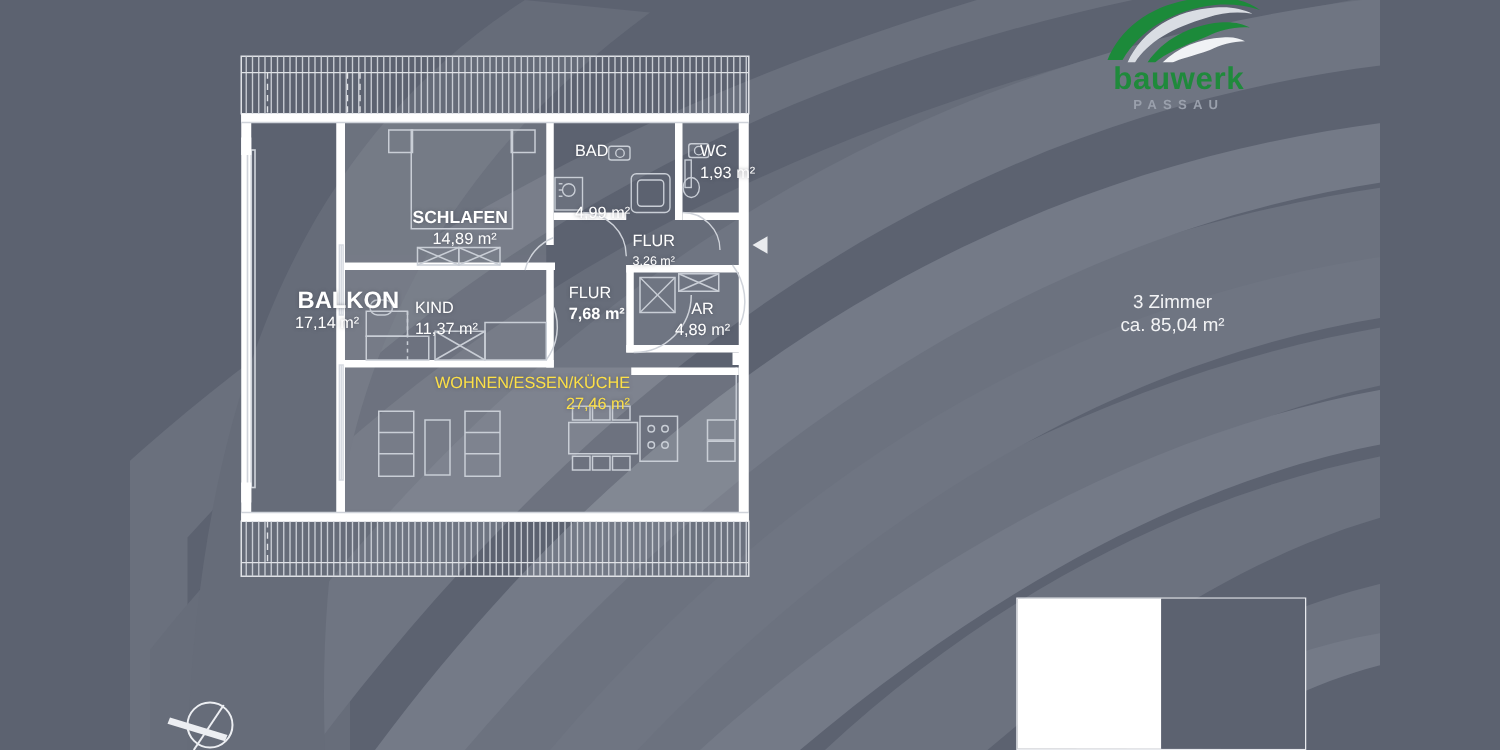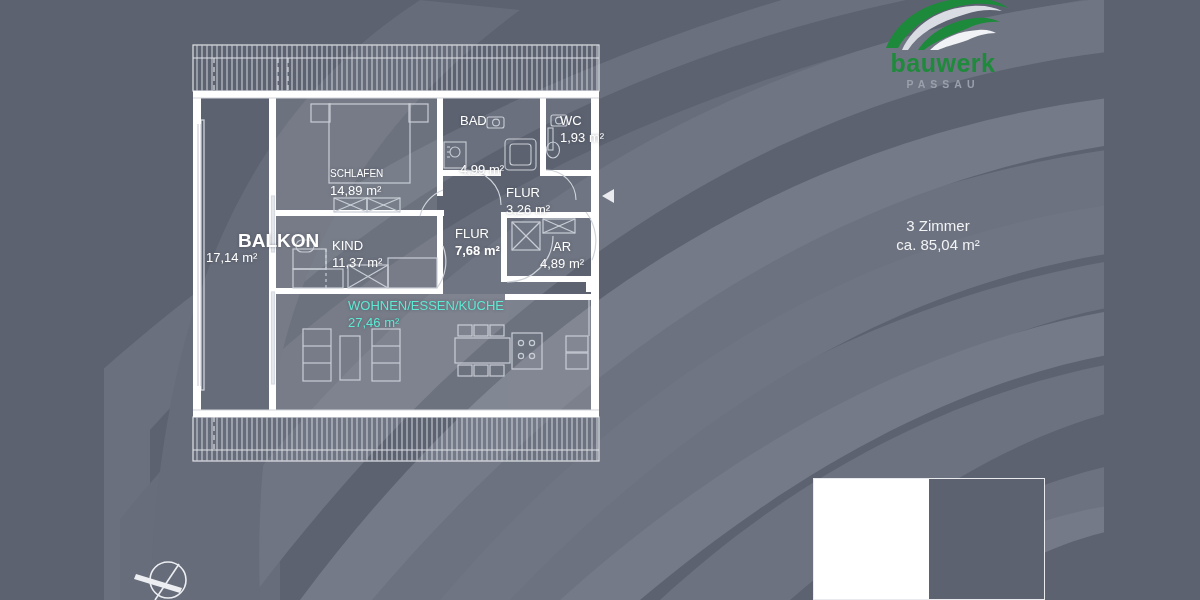--- a/index.html
+++ b/index.html
@@ -11,21 +11,21 @@
   .side-band.right{right:0;width:96px;}
 
   .bg-layer{position:absolute;inset:0;z-index:1;}
 
   .plan-wrap{position:absolute;left:0;top:0;width:1200px;height:600px;z-index:10;}
 
   .info{position:absolute;z-index:40;text-align:center;color:#ffffff;}
   #info-panel{left:838px;top:196px;width:200px;}
   #info-title{font-size:15.5px;font-weight:bold;letter-spacing:.6px;line-height:1.2;}
   .info-line{font-size:15px;font-weight:400;line-height:19px;color:#f2f3f5;}
-  #info-sub{margin-top:20px;}
+  #info-sub{margin-top:36px;}
 
   #logo{position:absolute;left:868px;top:4px;width:150px;height:88px;z-index:40;}
   #logo-word{position:absolute;left:0;top:46px;width:150px;text-align:center;
     font-size:25px;font-weight:bold;color:#1f8a3b;letter-spacing:.5px;line-height:26px;}
   #logo-sub{position:absolute;left:0;top:74px;width:150px;text-align:center;
     font-size:10.5px;font-weight:bold;color:#9aa0ac;letter-spacing:5px;}
 
   #swatch{position:absolute;left:813px;top:478px;width:232px;height:122px;z-index:40;
     border:1.5px solid #e8eaee;box-sizing:border-box;display:flex;}
   #swatch-white{width:50%;height:100%;background:#ffffff;}
@@ -437,51 +437,51 @@
 
   <svg id="compass" viewBox="0 0 66 48">
     <circle cx="35" cy="24" r="18" fill="none" stroke="#eceef2" stroke-width="1.6"></circle>
     <line x1="46" y1="8" x2="22" y2="44" stroke="#eceef2" stroke-width="1.6"></line>
     <polygon points="3,18 49,32 47,37 1,23" fill="#eceef2"></polygon>
   </svg>
 
   <div id="room-labels">
       <div class="room-label" style="position: absolute; z-index: 25; color: rgb(255, 255, 255); white-space: nowrap; left: 206px; top: 232px; font-size: 13px; line-height: 17px; text-shadow: rgba(60, 64, 74, 0.55) 0px 0px 3px;">
         <div style="font-size: 19px; font-weight: 700; margin-left: 32px;">BALKON</div>
-        <div style="font-size: 13px; font-weight: 400;">17,14 m²</div>
+        <div style="font-size: 13px; font-weight: 400; margin-left: 30px;">17,14 m²</div>
       </div>
       <div class="room-label" style="position: absolute; z-index: 25; color: rgb(255, 255, 255); white-space: nowrap; left: 330px; top: 165px; font-size: 13px; line-height: 17px; text-shadow: rgba(60, 64, 74, 0.55) 0px 0px 3px;">
-        <div style="font-size: 10px; font-weight: 400;">SCHLAFEN</div>
-        <div style="font-size: 13px; font-weight: 400;">14,89 m²</div>
+        <div style="font-size: 14px; font-weight: 700;">SCHLAFEN</div>
+        <div style="font-size: 13px; font-weight: 400; margin-left: 16px;">14,89 m²</div>
       </div>
       <div class="room-label" style="position: absolute; z-index: 25; color: rgb(255, 255, 255); white-space: nowrap; left: 460px; top: 112px; font-size: 13px; line-height: 17px; text-shadow: rgba(60, 64, 74, 0.55) 0px 0px 3px;">
         <div style="font-size: 13px; font-weight: 400;">BAD</div>
         <div style="font-size: 13px; font-weight: 400; margin-top: 32px;">4,99 m²</div>
       </div>
       <div class="room-label" style="position: absolute; z-index: 25; color: rgb(255, 255, 255); white-space: nowrap; left: 560px; top: 112px; font-size: 13px; line-height: 17px; text-shadow: rgba(60, 64, 74, 0.55) 0px 0px 3px;">
         <div style="font-size: 13px; font-weight: 400;">WC</div>
         <div style="font-size: 13px; font-weight: 400;">1,93 m²</div>
       </div>
       <div class="room-label" style="position: absolute; z-index: 25; color: rgb(255, 255, 255); white-space: nowrap; left: 506px; top: 184px; font-size: 13px; line-height: 17px; text-shadow: rgba(60, 64, 74, 0.55) 0px 0px 3px;">
         <div style="font-size: 13px; font-weight: 400;">FLUR</div>
-        <div style="font-size: 13px; font-weight: 400; text-align: right;">3,26 m²</div>
+        <div style="font-size: 10px; font-weight: 400; text-align: right;">3,26 m²</div>
       </div>
       <div class="room-label" style="position: absolute; z-index: 25; color: rgb(255, 255, 255); white-space: nowrap; left: 332px; top: 237px; font-size: 13px; line-height: 17px; text-shadow: rgba(60, 64, 74, 0.55) 0px 0px 3px;">
         <div style="font-size: 13px; font-weight: 400;">KIND</div>
         <div style="font-size: 13px; font-weight: 400;">11,37 m²</div>
       </div>
       <div class="room-label" style="position: absolute; z-index: 25; color: rgb(255, 255, 255); white-space: nowrap; left: 455px; top: 225px; font-size: 13px; line-height: 17px; text-shadow: rgba(60, 64, 74, 0.55) 0px 0px 3px;">
         <div style="font-size: 13px; font-weight: 400;">FLUR</div>
         <div style="font-size: 13px; font-weight: 700;">7,68 m²</div>
       </div>
       <div class="room-label" style="position: absolute; z-index: 25; color: rgb(255, 255, 255); white-space: nowrap; left: 540px; top: 238px; font-size: 13px; line-height: 17px; text-shadow: rgba(60, 64, 74, 0.55) 0px 0px 3px; text-align: center;">
         <div style="font-size: 13px; font-weight: 400;">AR</div>
         <div style="font-size: 13px; font-weight: 400;">4,89 m²</div>
       </div>
-      <div class="room-label" style="position: absolute; z-index: 25; color: #5eead4; white-space: nowrap; left: 348px; top: 297px; font-size: 13px; line-height: 17px; text-shadow: rgba(60, 64, 74, 0.55) 0px 0px 3px;">
+      <div class="room-label" style="position: absolute; z-index: 25; color: #fde047; white-space: nowrap; left: 348px; top: 297px; font-size: 13px; line-height: 17px; text-shadow: rgba(60, 64, 74, 0.55) 0px 0px 3px; text-align: right;">
         <div style="font-size: 13px; font-weight: 400;">WOHNEN/ESSEN/KÜCHE</div>
         <div style="font-size: 13px; font-weight: 400;">27,46 m²</div>
       </div>
     </div>
 
   <div class="side-band left"></div>
   <div class="side-band right"></div>
 
   <div id="logo">
     <svg viewBox="0 0 150 52" width="150" height="52" style="position:absolute;left:0;top:-6px;">

